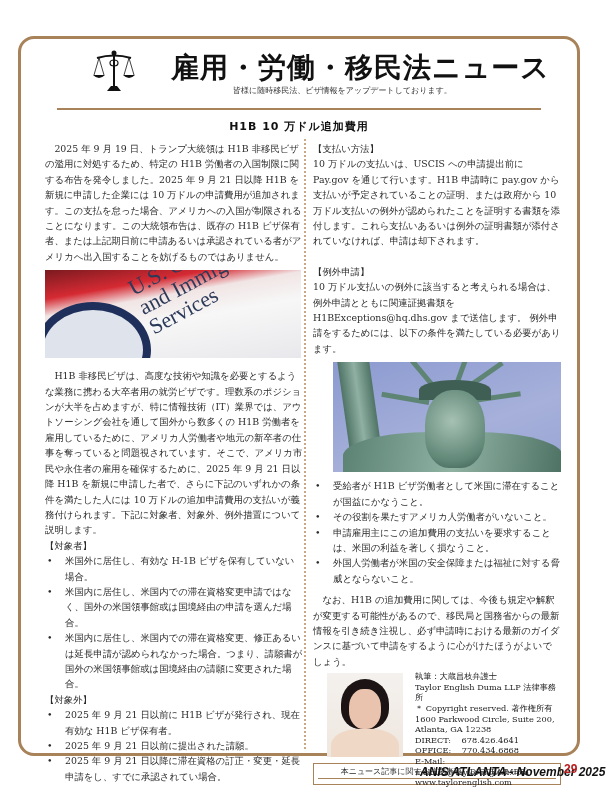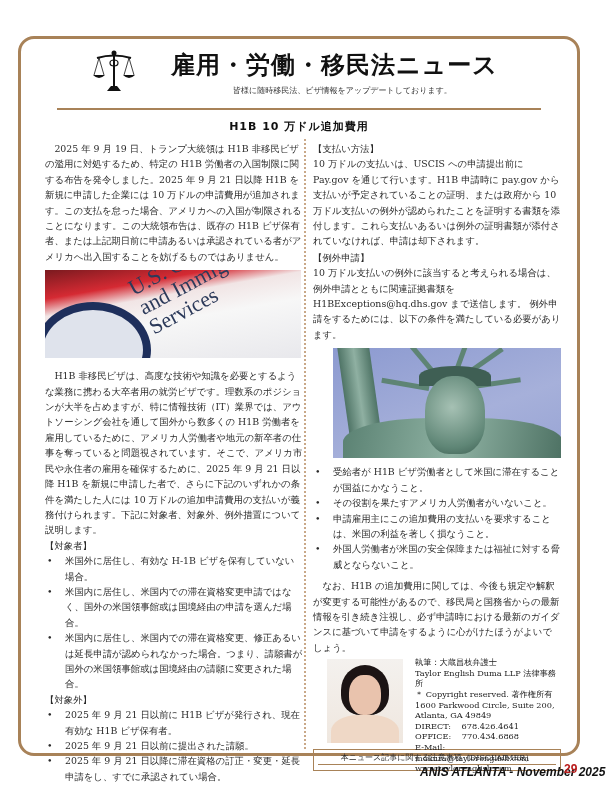--- a/index.html
+++ b/index.html
@@ -3,21 +3,21 @@
 <meta charset="utf-8">
 <style>
   html, body { margin:0; padding:0; background:#ffffff; }
   body { width:612px; height:792px; position:relative; overflow:hidden;
          font-family:"DejaVu Serif", "Liberation Serif", serif; color:#222; }
   .frame { position:absolute; left:18px; top:36px; width:562px; height:720px;
            border:3px solid #a88258; border-radius:16px; box-sizing:border-box; }
   .header { position:absolute; left:0; top:0; width:100%; height:62px; }
   .scales { position:absolute; left:72px; top:10px; width:42px; height:44px; }
   .title { position:absolute; left:150px; top:10px; font-family:"DejaVu Sans", sans-serif;
-           font-weight:bold; font-size:24px; letter-spacing:1px; color:#111; white-space:nowrap; }
+           font-weight:bold; font-size:28px; letter-spacing:1px; color:#111; white-space:nowrap; }
   .subtitle { position:absolute; left:212px; top:46px; font-size:8px; color:#333; white-space:nowrap; }
   .hrule { position:absolute; left:36px; right:36px; top:69px; height:2px; background:#a88258; }
   .article-title { position:absolute; left:0; width:100%; top:80px; text-align:center;
            font-family:"DejaVu Sans", sans-serif; font-weight:bold; font-size:11px; letter-spacing:1px; color:#111; }
   .col { position:absolute; top:102px; font-size:9.4px; line-height:15.4px; color:#2a2a2a; }
   .col-left { left:24px; width:258px; }
   .col-right { left:292px; width:248px; }
   .divider { position:absolute; left:283px; top:100px; width:2px; height:610px;
              background-image:repeating-linear-gradient(to bottom,#c9a888 0 2px,transparent 2px 4px); }
   p { margin:0; }
@@ -98,21 +98,21 @@
       <li>2025 年 9 月 21 日以降に滞在資格の訂正・変更・延長申請をし、すでに承認されてい場合。</li>
 
     </ul>
   </div>
 
   <div class="divider"></div>
 
   <div class="col col-right">
     <p>【支払い方法】</p>
     <p>10 万ドルの支払いは、USCIS への申請提出前に Pay.gov を通じて行います。H1B 申請時に pay.gov から支払いが予定されていることの証明、または政府から 10 万ドル支払いの例外が認められたことを証明する書類を添付します。これら支払いあるいは例外の証明書類が添付されていなければ、申請は却下されます。</p>
-    <p class="section-head" style="margin-top:1px">【例外申請】</p>
+    <p class="section-head" style="margin-top:15px">【例外申請】</p>
     <p>10 万ドル支払いの例外に該当すると考えられる場合は、例外申請とともに関連証拠書類を H1BExceptions@hq.dhs.gov まで送信します。 例外申請をするためには、以下の条件を満たしている必要があります。</p>
     <div class="img-statue">
       <div class="arm"></div>
       <div class="ray" style="left:122px;top:24px;transform:rotate(-70deg)"></div>
       <div class="ray" style="left:130px;top:26px;transform:rotate(-35deg)"></div>
       <div class="ray" style="left:140px;top:36px;transform:rotate(-8deg)"></div>
       <div class="ray" style="left:104px;top:26px;transform:rotate(-130deg)"></div>
       <div class="ray" style="left:96px;top:38px;transform:rotate(-170deg)"></div>
       <div class="body"></div>
       <div class="crown"></div>
@@ -130,21 +130,21 @@
       <div class="portrait">
         <div class="jacket"></div>
         <div class="hair"></div>
         <div class="face"></div>
       </div>
       <div class="author-info">
         <div>執筆：大蔵昌枝弁護士</div>
         <div>Taylor English Duma LLP 法律事務所</div>
         <div>＊ Copyright reserved. 著作権所有</div>
         <div>1600 Parkwood Circle, Suite 200,</div>
-        <div>Atlanta, GA 49849</div>
+        <div>Atlanta, GA 12238</div>
         <div style="white-space:pre">DIRECT:    678.426.4641</div>
         <div style="white-space:pre">OFFICE:    770.434.6868</div>
         <div>E-Mail: mokura@taylorenglish.com</div>
         <div>www.taylorenglish.com</div>
       </div>
     </div>
 
     <div class="disclaimer">
       <div class="disc-title">本ニュース記事に関する注意事項（DISCLAIMER）</div>
 

